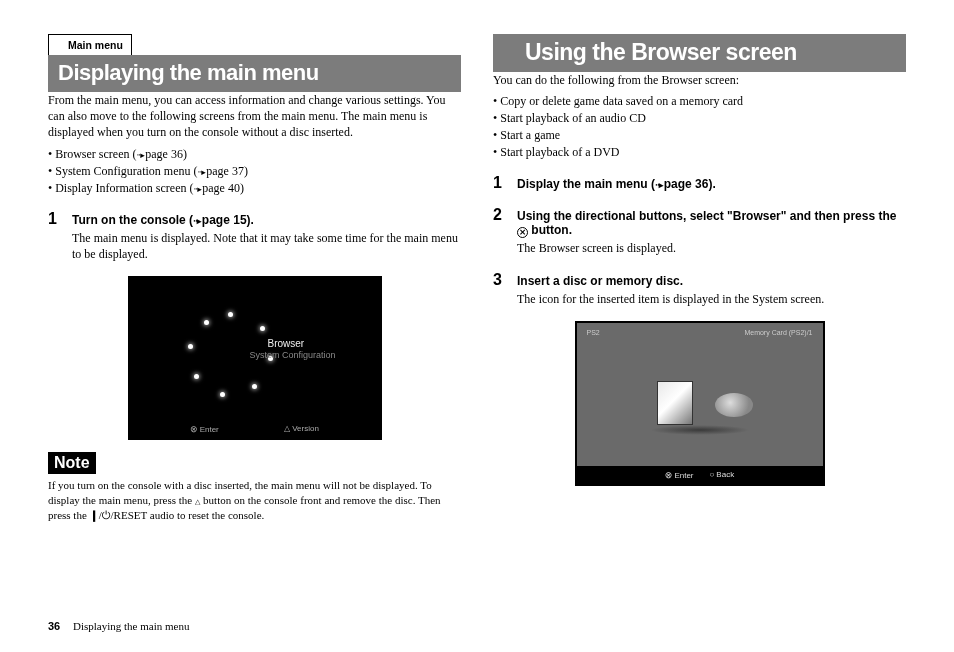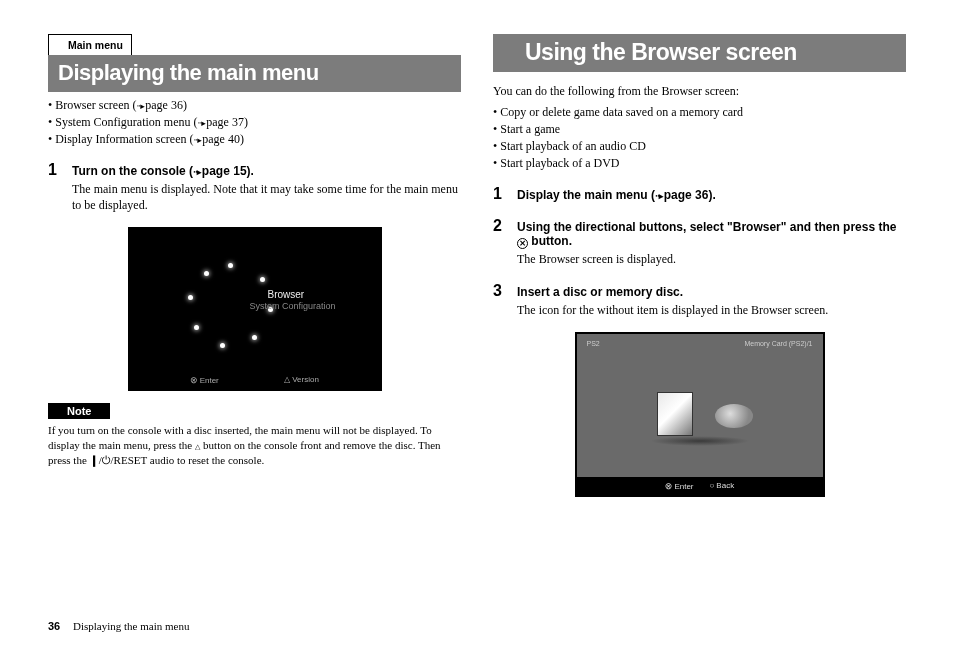--- a/index.html
+++ b/index.html
@@ -40,21 +40,21 @@
     letter-spacing: -0.5px;
     padding: 6px 10px 8px 10px;
     font-size: 22px;
     line-height: 1.05;
   }
   .heading-bar.tall { font-size: 23px; padding-left: 32px; }
 
   .body-text {
     font-size: 12px;
     line-height: 1.35;
-    margin-top: 11px;
+    margin-top: 0;
   }
   .bullets { margin: 6px 0 0 0; }
   .bullets div { margin: 2px 0; }
 
   .step { margin-top: 14px; }
   .step-row { display: flex; gap: 8px; align-items: baseline; }
   .step-num {
     font-family: Arial, Helvetica, sans-serif;
     font-weight: 800;
     font-size: 16px;
@@ -71,22 +71,22 @@
     font-size: 12px;
     line-height: 1.35;
   }
 
   .note-label {
     display: inline-block;
     background: #000;
     color: #fff;
     font-family: Arial, Helvetica, sans-serif;
     font-weight: 700;
-    font-size: 11px;
-    padding: 2px 19px;
+    font-size: 16px;
+    padding: 2px 6px;
     margin-top: 12px;
   }
   .note-text {
     font-size: 11px;
     line-height: 1.35;
     margin-top: 4px;
   }
 
   .footer {
     position: absolute;
@@ -153,20 +153,21 @@
 <body>
 
 <div class="page">
 
   <div class="col">
     <div class="crumb-box">
       <span class="crumb-text">Main menu</span>
     </div>
     <div class="heading-bar">Displaying the main menu</div>
 
+    <div class="body-text">From the main menu, you can access information and change various settings. You can also move to the following screens from the main menu. The main menu is displayed when you turn on the console without a disc inserted.</div>
 
     <div class="bullets">
       <div>
         <span>• Browser screen (</span><span class="arrow-ref">⋅⋅▸ </span><span>page 36)</span>
       </div>
       <div>
         <span>• System Configuration menu (</span><span class="arrow-ref">⋅⋅▸ </span><span>page 37)</span>
       </div>
       <div>
         <span>• Display Information screen (</span><span class="arrow-ref">⋅⋅▸ </span><span>page 40)</span>
@@ -210,22 +211,22 @@
     </div>
 
   </div>
 
   <div class="col">
     <div class="heading-bar tall">Using the Browser screen</div>
 
     <div class="body-text">You can do the following from the Browser screen:</div>
     <div class="bullets">
       <div>• Copy or delete game data saved on a memory card</div>
+      <div>• Start playback of an audio CD</div>
       <div>• Start a game</div>
-      <div>• Start playback of an audio CD</div>
       <div>• Start playback of a DVD</div>
     </div>
 
     <div class="step">
       <div class="step-row">
         <div class="step-num">1</div>
         <div class="step-title">
           <span>Display the main menu (</span><span class="arrow-ref">⋅⋅▸ </span><span>page 36).</span>
         </div>
       </div>
@@ -239,21 +240,21 @@
         </div>
       </div>
       <div class="step-body">The Browser screen is displayed.</div>
     </div>
 
     <div class="step">
       <div class="step-row">
         <div class="step-num">3</div>
         <div class="step-title">Insert a disc or memory disc.</div>
       </div>
-      <div class="step-body">The icon for the without item is displayed in the Browser screen.</div>
+      <div class="step-body">The icon for the inserted item is displayed in the System screen.</div>
     </div>
 
     <div class="shot-wrap">
       <div class="shot2">
         <div class="ps2">PS2</div>
         <div class="mc">Memory Card (PS2)/1</div>
         <div class="shadow"></div>
         <div class="card"></div>
         <div class="disc"></div>
         <div class="bbar">

